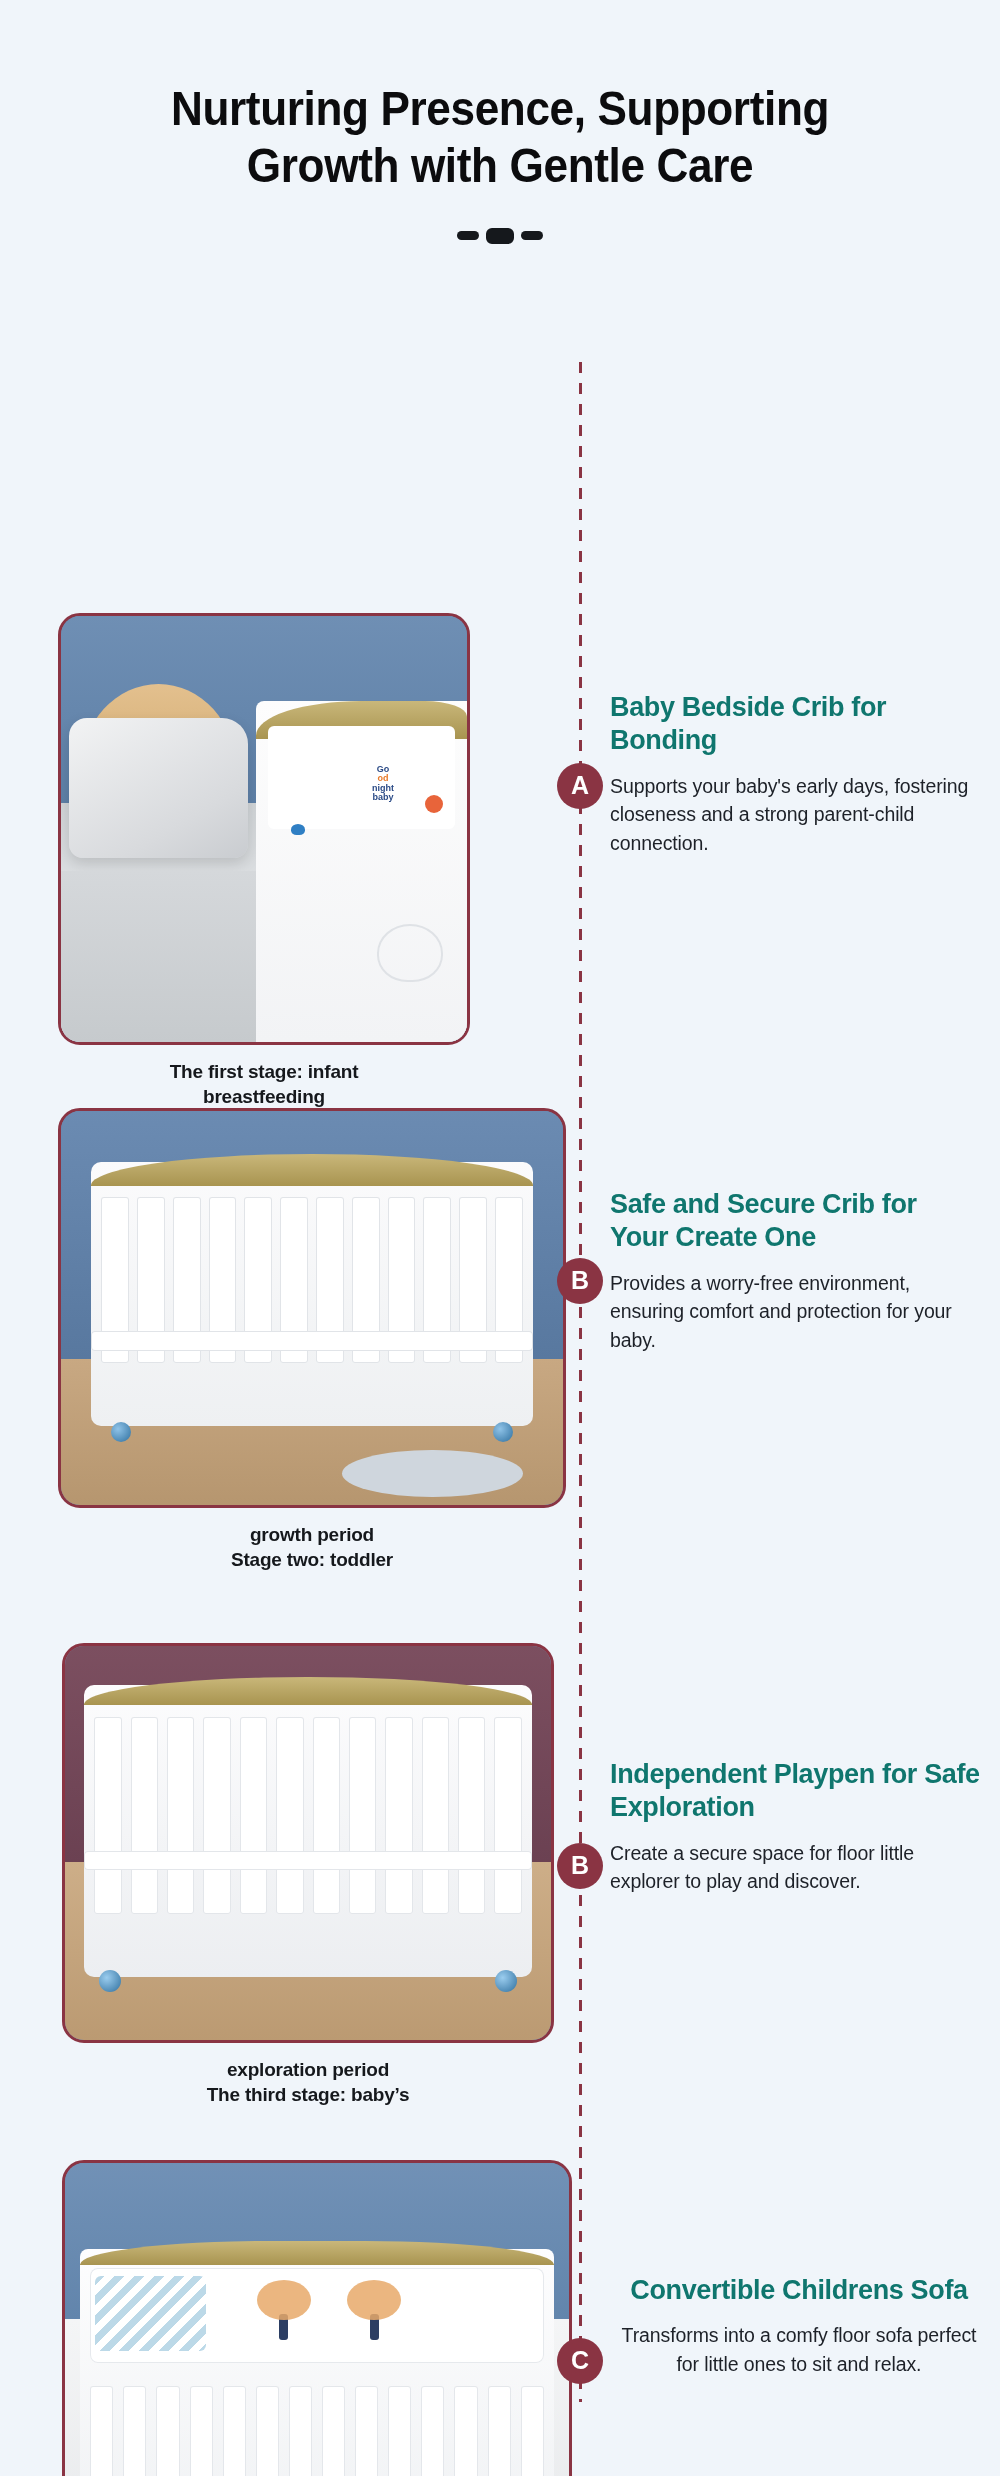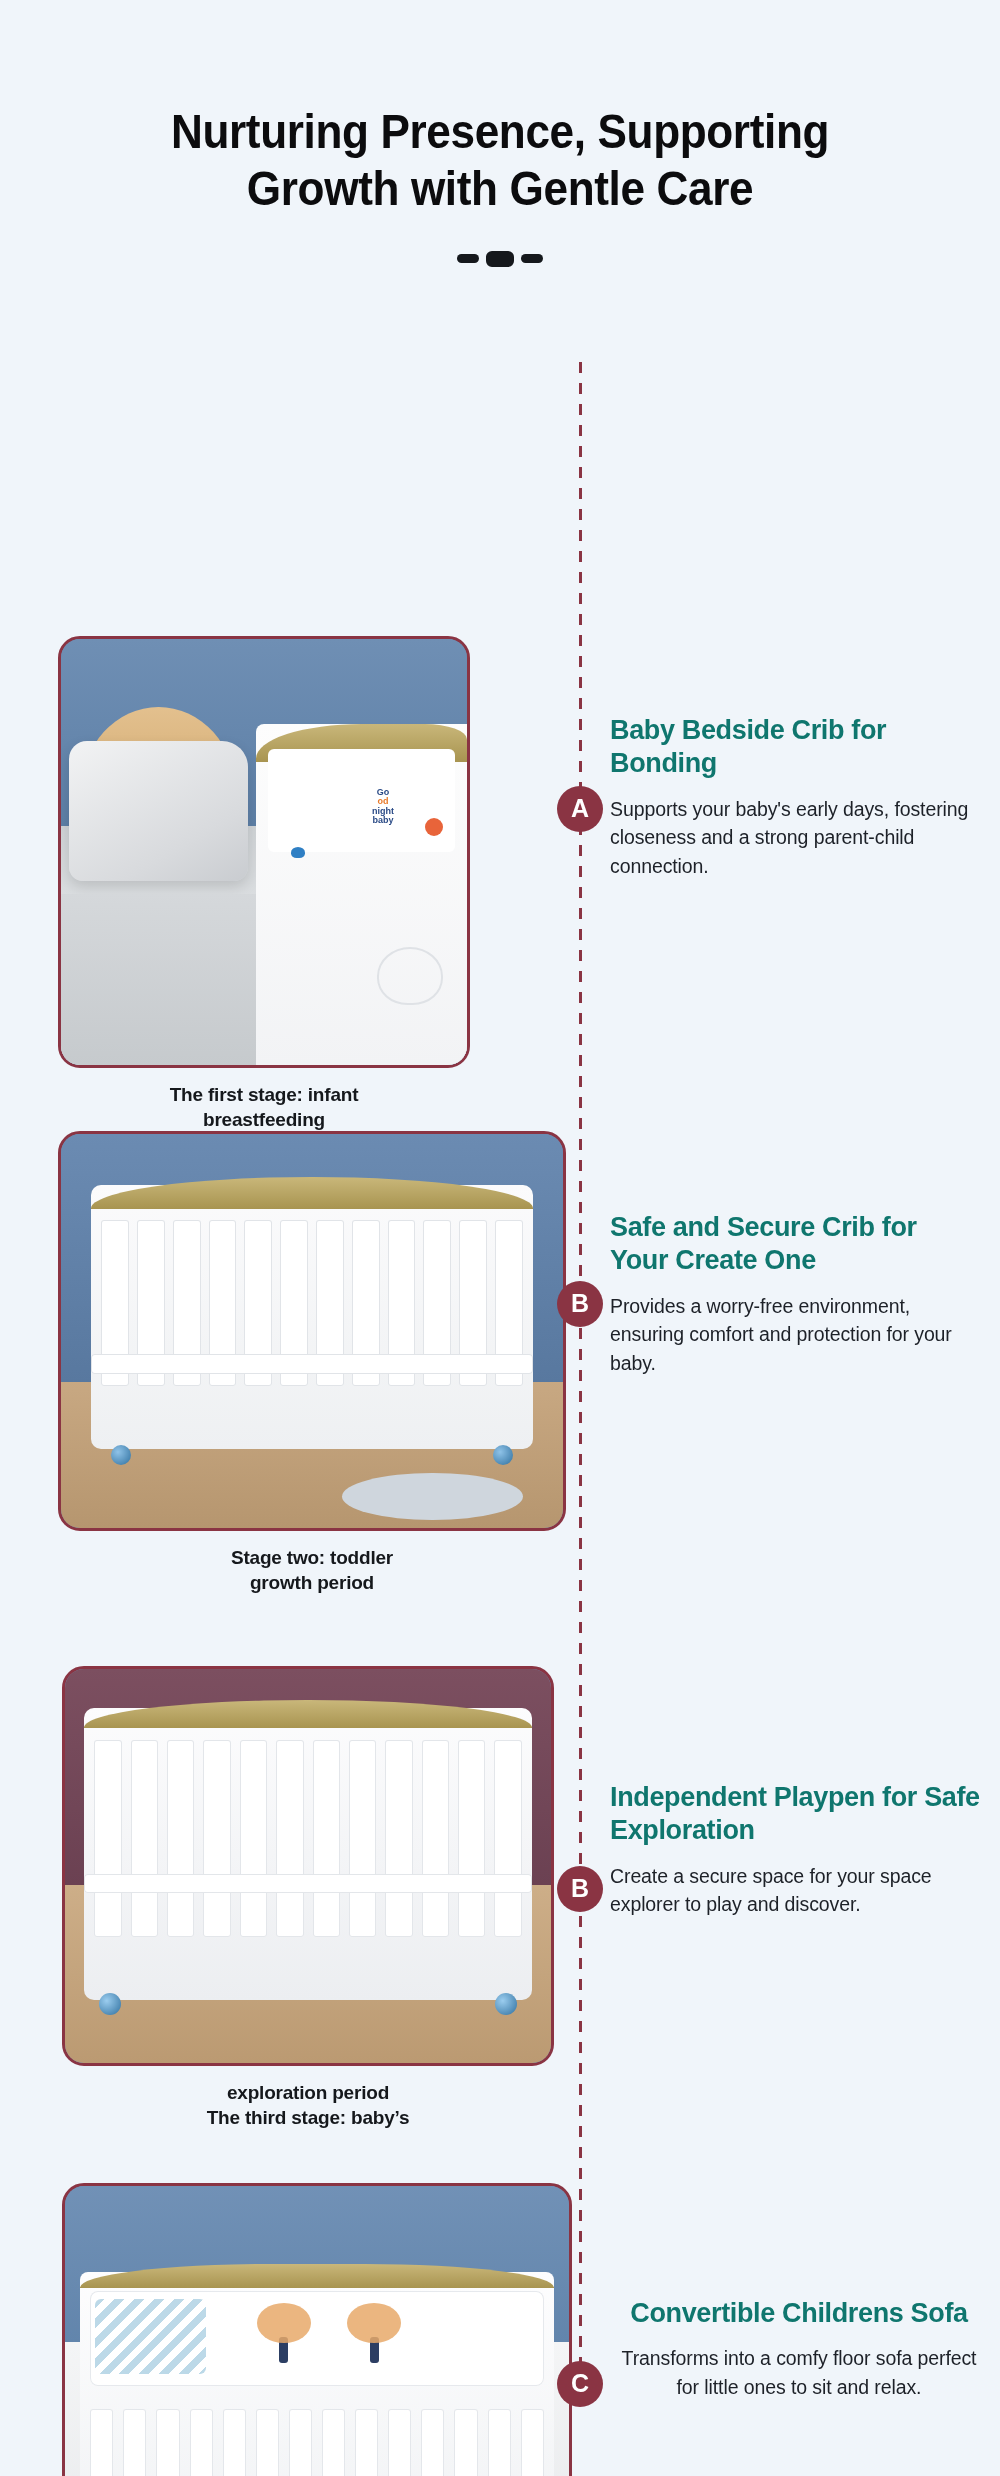--- a/index.html
+++ b/index.html
@@ -5,21 +5,21 @@
   * { box-sizing: border-box; margin: 0; padding: 0; }
   html, body {
     width: 1000px; height: 2476px;
     background: #f0f5fa;
     font-family: "Liberation Sans", sans-serif;
     overflow: hidden;
   }
   .page { position: relative; width: 1000px; height: 2476px; background: #f0f5fa; }
 
   
-  .header { padding-top: 103px; text-align: center; }
+  .header { padding-top: 80px; text-align: center; }
   .title {
     font-family: "Liberation Sans", sans-serif;
     font-weight: 700;
     font-size: 49px;
     line-height: 1.16;
     letter-spacing: -0.4px;
     color: #0c0c0e;
     transform: scaleX(0.90);
     transform-origin: center;
   }
@@ -243,22 +243,22 @@
               <span></span>
               <span></span>
           </div>
           <div class="s2-rail"></div>
           <div class="s2-wheel" style="left:10%;"></div>
           <div class="s2-wheel" style="right:10%;"></div>
           <div class="s2-rug"></div>
         </div>
       </div>
       <div class="caption">
+        <div>growth period</div>
         <div>Stage two: toddler</div>
-        <div>growth period</div>
       </div>
     </div>
     <div class="badge" style="top:1010px;">B</div>
     <div class="text-col" style="top:940px;">
       <div class="heading">Safe and Secure Crib for Your Create One</div>
       <div class="body">Provides a worry-free environment, ensuring comfort and protection for your baby.</div>
     </div>
   </div>
 
   <div class="block">
@@ -289,21 +289,21 @@
         </div>
       </div>
       <div class="caption">
         <div>exploration period</div>
         <div>The third stage: baby’s</div>
       </div>
     </div>
     <div class="badge" style="top:1595px;">B</div>
     <div class="text-col" style="top:1510px; width:375px;">
       <div class="heading">Independent Playpen for Safe Exploration</div>
-      <div class="body">Create a secure space for your space explorer to play and discover.</div>
+      <div class="body">Create a secure space for floor little explorer to play and discover.</div>
     </div>
   </div>
 
   <div class="block">
     <div class="photo-col" style="left:62px; top:1912px; width:510px;">
       <div class="photo" style="height:398px;">
         <div class="scene">
           <div class="wall s4-wall"></div>
           <div class="floor s4-floor"></div>
           <div class="s4-sofa"></div>

